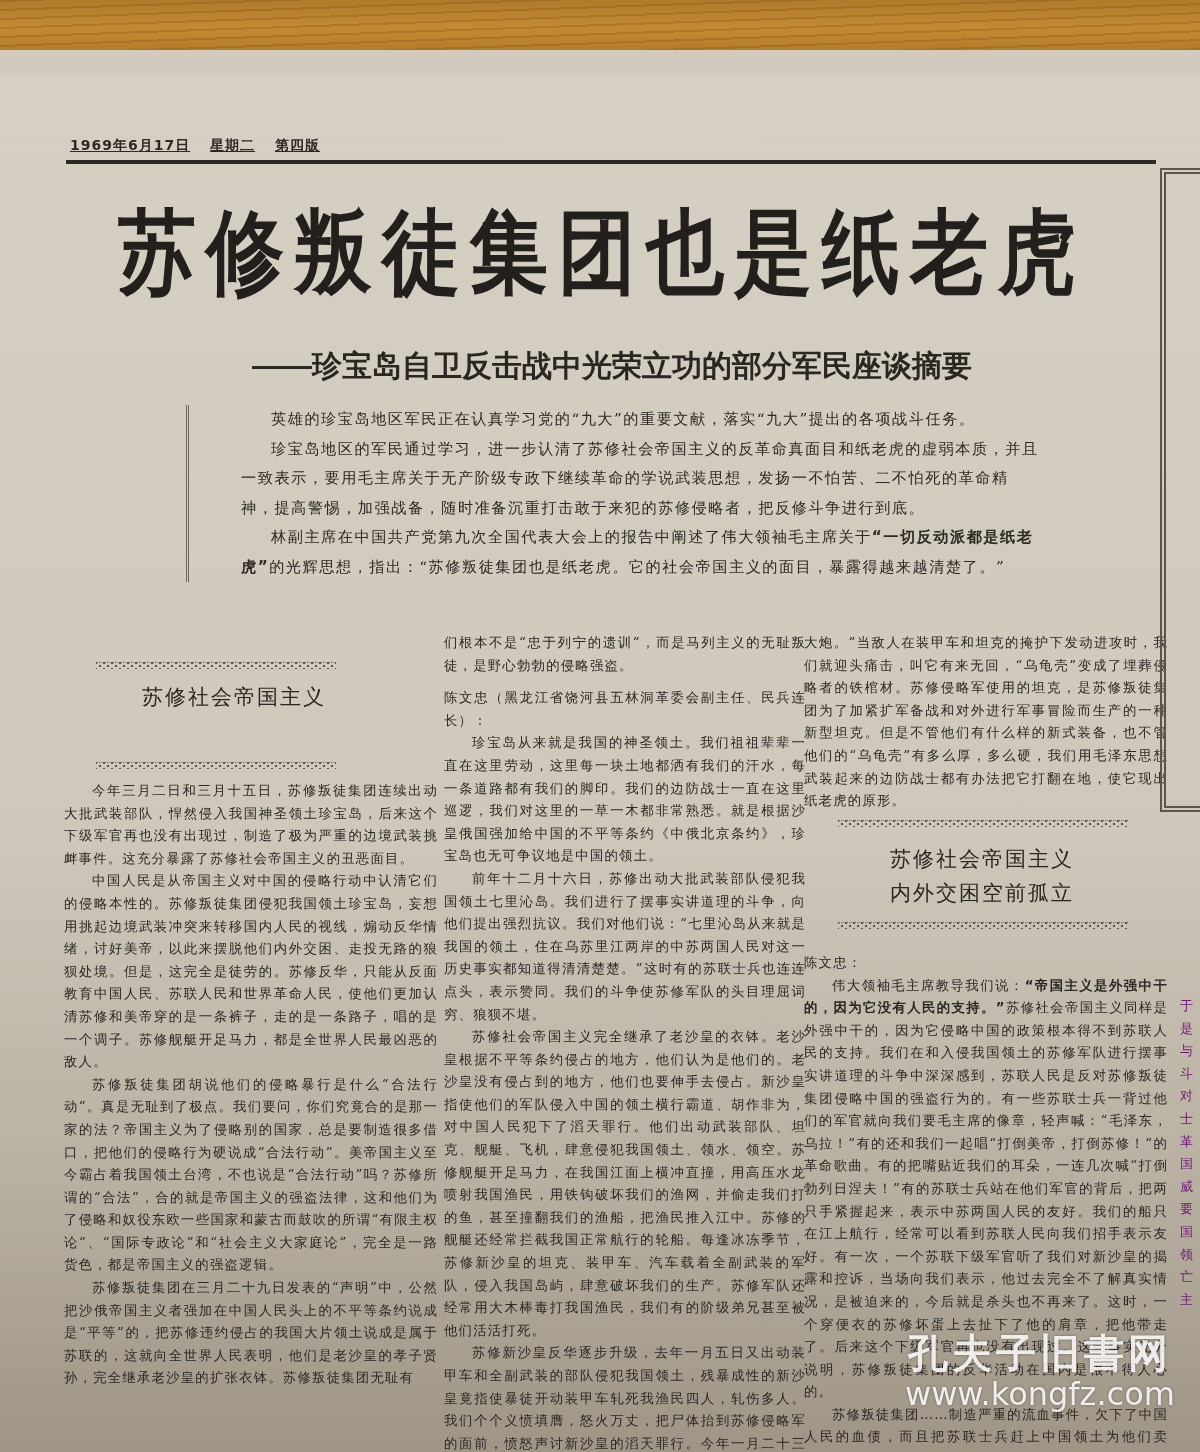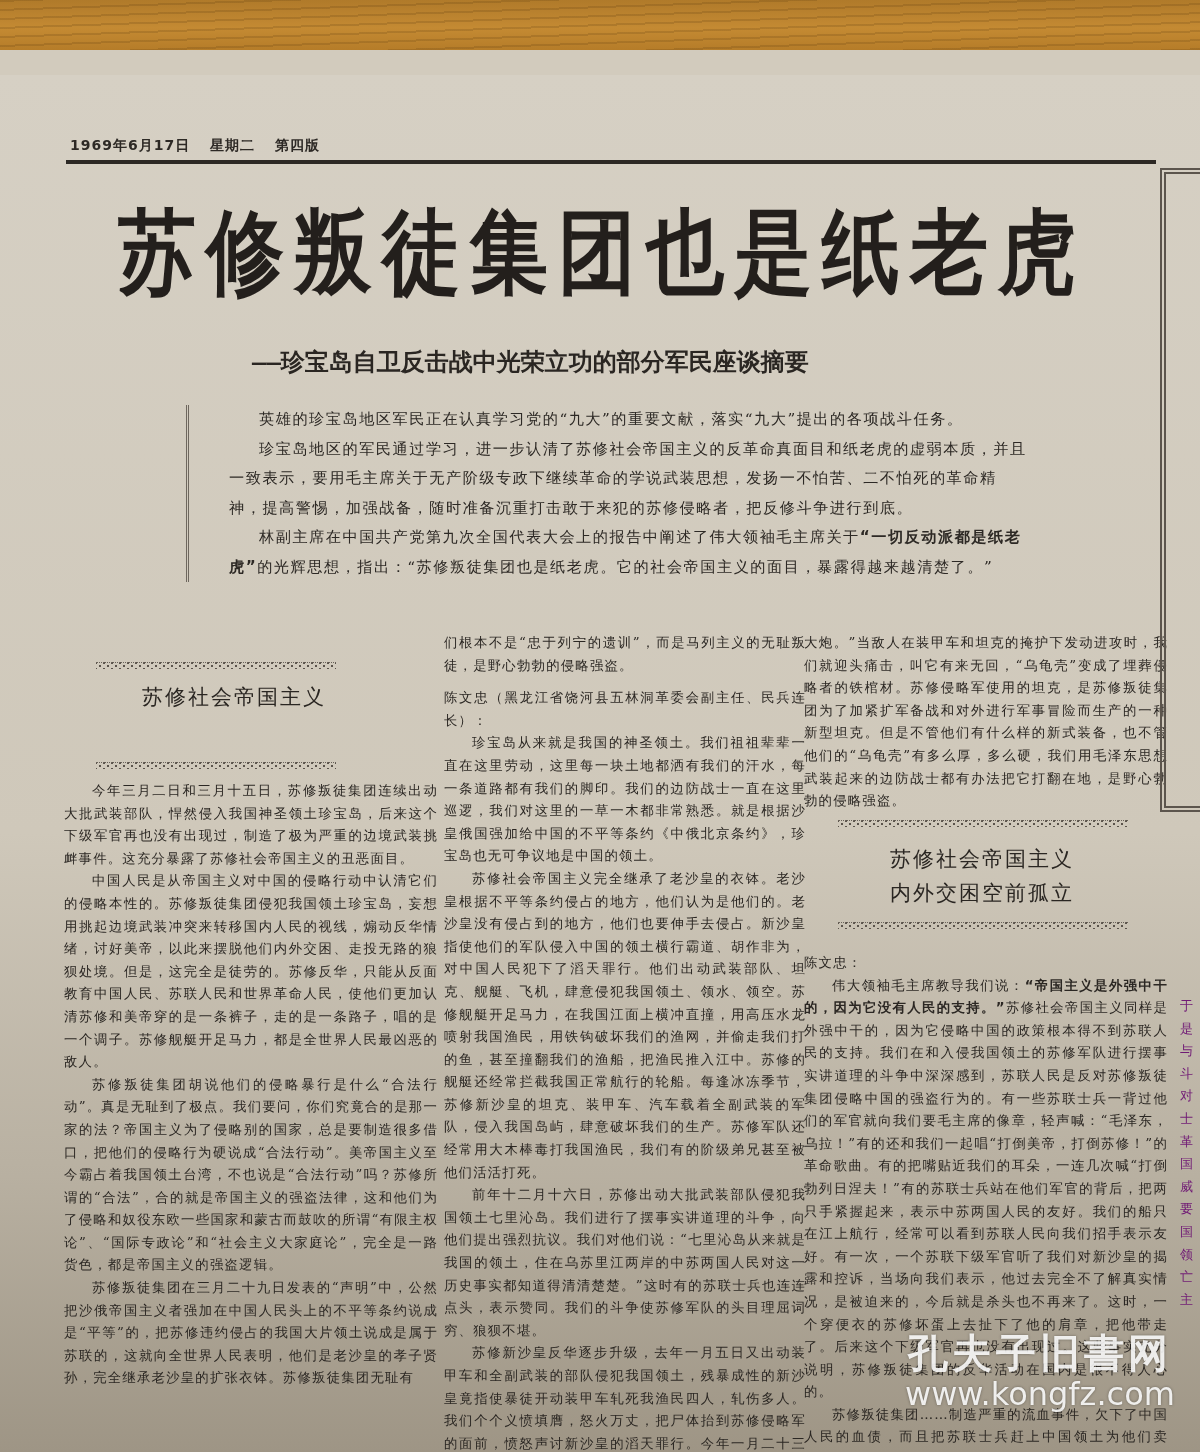--- a/index.html
+++ b/index.html
@@ -23,36 +23,36 @@
   }
   .paper {
     position:absolute; left:0; top:75px; width:1200px; height:1377px;
     background:linear-gradient(180deg,#d6d0c4 0%,#cfc8ba 55%,#b8b0a1 80%,#9e9585 100%);
   }
   .dateline {
     position:absolute; left:70px; top:137px; font-size:14px; font-weight:bold;
     letter-spacing:1px; color:#2d2925;
     font-family:"DejaVu Sans", sans-serif;
   }
-  .dateline span { margin-right:14px; }
+  .dateline span { margin-right:14px;text-decoration:underline; }
   .rule {
     position:absolute; left:66px; top:160px; width:1090px; height:4px; background:#2d2925;
   }
   .headline {
     position:absolute; left:118px; top:206px; width:960px;
     font-family:"DejaVu Sans", sans-serif; font-weight:bold;
     font-size:78px; letter-spacing:10px; color:#231f1c; line-height:1;
     white-space:nowrap; transform:scaleY(1.18); transform-origin:top left;
   }
   .subhead {
-    position:absolute; left:252px; top:346px; font-size:24px; font-weight:bold;
-    font-family:Liberation Mono, monospace; color:#2a2622; white-space:nowrap;
+    position:absolute; left:252px; top:346px; font-size:30px; font-weight:bold;
+    font-family:Liberation Sans, sans-serif; color:#2a2622; white-space:nowrap;
   }
   .intro {
-    position:absolute; left:186px; top:405px; width:800px; padding-left:40px;
+    position:absolute; left:186px; top:405px; width:800px; padding-left:52px;
     border-left:3px double #6e675e;
     font-size:15.2px; line-height:29.5px; letter-spacing:1.5px; color:#2d2925;
   }
   .intro p { margin:0; }
   .intro .indent { text-indent:30px; }
   .intro b { font-family:"DejaVu Sans", sans-serif; }
   .col {
     position:absolute; font-size:13.4px; line-height:22.6px; letter-spacing:1.2px;
     color:#2b2723; text-align:justify;
   }
@@ -120,27 +120,27 @@
   <p class="ind">今年三月二日和三月十五日，苏修叛徒集团连续出动大批武装部队，悍然侵入我国神圣领土珍宝岛，后来这个下级军官再也没有出现过，制造了极为严重的边境武装挑衅事件。这充分暴露了苏修社会帝国主义的丑恶面目。</p>
   <p class="ind">中国人民是从帝国主义对中国的侵略行动中认清它们的侵略本性的。苏修叛徒集团侵犯我国领土珍宝岛，妄想用挑起边境武装冲突来转移国内人民的视线，煽动反华情绪，讨好美帝，以此来摆脱他们内外交困、走投无路的狼狈处境。但是，这完全是徒劳的。苏修反华，只能从反面教育中国人民、苏联人民和世界革命人民，使他们更加认清苏修和美帝穿的是一条裤子，走的是一条路子，唱的是一个调子。苏修舰艇开足马力，都是全世界人民最凶恶的敌人。</p>
   <p class="ind">苏修叛徒集团胡说他们的侵略暴行是什么“合法行动”。真是无耻到了极点。我们要问，你们究竟合的是那一家的法？帝国主义为了侵略别的国家，总是要制造很多借口，把他们的侵略行为硬说成“合法行动”。美帝国主义至今霸占着我国领土台湾，不也说是“合法行动”吗？苏修所谓的“合法”，合的就是帝国主义的强盗法律，这和他们为了侵略和奴役东欧一些国家和蒙古而鼓吹的所谓“有限主权论”、“国际专政论”和“社会主义大家庭论”，完全是一路货色，都是帝国主义的强盗逻辑。</p>
   <p class="ind">苏修叛徒集团在三月二十九日发表的“声明”中，公然把沙俄帝国主义者强加在中国人民头上的不平等条约说成是“平等”的，把苏修违约侵占的我国大片领土说成是属于苏联的，这就向全世界人民表明，他们是老沙皇的孝子贤孙，完全继承老沙皇的扩张衣钵。苏修叛徒集团无耻有</p>
 </div>
 
 <div class="col c2">
   <p>们根本不是“忠于列宁的遗训”，而是马列主义的无耻叛徒，是野心勃勃的侵略强盗。</p>
   <p class="speaker">陈文忠（黑龙江省饶河县五林洞革委会副主任、民兵连长）：</p>
   <p class="ind">珍宝岛从来就是我国的神圣领土。我们祖祖辈辈一直在这里劳动，这里每一块土地都洒有我们的汗水，每一条道路都有我们的脚印。我们的边防战士一直在这里巡逻，我们对这里的一草一木都非常熟悉。就是根据沙皇俄国强加给中国的不平等条约《中俄北京条约》，珍宝岛也无可争议地是中国的领土。</p>
+  <p class="ind">前年十二月十六日，苏修出动大批武装部队侵犯我国领土七里沁岛。我们进行了摆事实讲道理的斗争，向他们提出强烈抗议。我们对他们说：“七里沁岛从来就是我国的领土，住在乌苏里江两岸的中苏两国人民对这一历史事实都知道得清清楚楚。”这时有的苏联士兵也连连点头，表示赞同。我们的斗争使苏修军队的头目理屈词穷、狼狈不堪。</p>
   <p class="ind">苏修社会帝国主义完全继承了老沙皇的衣钵。老沙皇根据不平等条约侵占的地方，他们认为是他们的。老沙皇没有侵占到的地方，他们也要伸手去侵占。新沙皇指使他们的军队侵入中国的领土横行霸道、胡作非为，对中国人民犯下了滔天罪行。他们出动武装部队、坦克、舰艇、飞机，肆意侵犯我国领土、领水、领空。苏修舰艇开足马力，在我国江面上横冲直撞，用高压水龙喷射我国渔民，用铁钩破坏我们的渔网，并偷走我们打的鱼，甚至撞翻我们的渔船，把渔民推入江中。苏修的舰艇还经常拦截我国正常航行的轮船。每逢冰冻季节，苏修新沙皇的坦克、装甲车、汽车载着全副武装的军队，侵入我国岛屿，肆意破坏我们的生产。苏修军队还经常用大木棒毒打我国渔民，我们有的阶级弟兄甚至被他们活活打死。</p>
-  <p class="ind">前年十二月十六日，苏修出动大批武装部队侵犯我国领土七里沁岛。我们进行了摆事实讲道理的斗争，向他们提出强烈抗议。我们对他们说：“七里沁岛从来就是我国的领土，住在乌苏里江两岸的中苏两国人民对这一历史事实都知道得清清楚楚。”这时有的苏联士兵也连连点头，表示赞同。我们的斗争使苏修军队的头目理屈词穷、狼狈不堪。</p>
   <p class="ind">苏修新沙皇反华逐步升级，去年一月五日又出动装甲车和全副武装的部队侵犯我国领土，残暴成性的新沙皇竟指使暴徒开动装甲车轧死我渔民四人，轧伤多人。我们个个义愤填膺，怒火万丈，把尸体抬到苏修侵略军的面前，愤怒声讨新沙皇的滔天罪行。今年一月二十三日，我边防部队在珍宝岛进行正常巡逻，苏修出动大批武装部队围堵我巡逻队，用大木棒打伤我多名战士，并抢走我们的枪支弹药。</p>
 </div>
 
 <div class="col c3" style="height:200px; overflow:hidden;">
-  <p>大炮。”当敌人在装甲车和坦克的掩护下发动进攻时，我们就迎头痛击，叫它有来无回，“乌龟壳”变成了埋葬侵略者的铁棺材。苏修侵略军使用的坦克，是苏修叛徒集团为了加紧扩军备战和对外进行军事冒险而生产的一种新型坦克。但是不管他们有什么样的新式装备，也不管他们的“乌龟壳”有多么厚，多么硬，我们用毛泽东思想武装起来的边防战士都有办法把它打翻在地，是野心勃勃的侵略强盗。</p>
+  <p>大炮。”当敌人在装甲车和坦克的掩护下发动进攻时，我们就迎头痛击，叫它有来无回，“乌龟壳”变成了埋葬侵略者的铁棺材。苏修侵略军使用的坦克，是苏修叛徒集团为了加紧扩军备战和对外进行军事冒险而生产的一种新型坦克。但是不管他们有什么样的新式装备，也不管他们的“乌龟壳”有多么厚，多么硬，我们用毛泽东思想武装起来的边防战士都有办法把它打翻在地，使它现出纸老虎的原形。</p>
 </div>
 <div class="wavy" style="left:838px; top:820px; width:290px;"></div>
 <div class="box-title" style="left:812px; top:842px; width:340px;">
   <div>苏修社会帝国主义</div>
   <div>内外交困空前孤立</div>
 </div>
 <div class="wavy" style="left:838px; top:922px; width:290px;"></div>
 
 <div class="col c3" style="top:952px; height:500px; overflow:hidden;">
   <p>陈文忠：</p>

